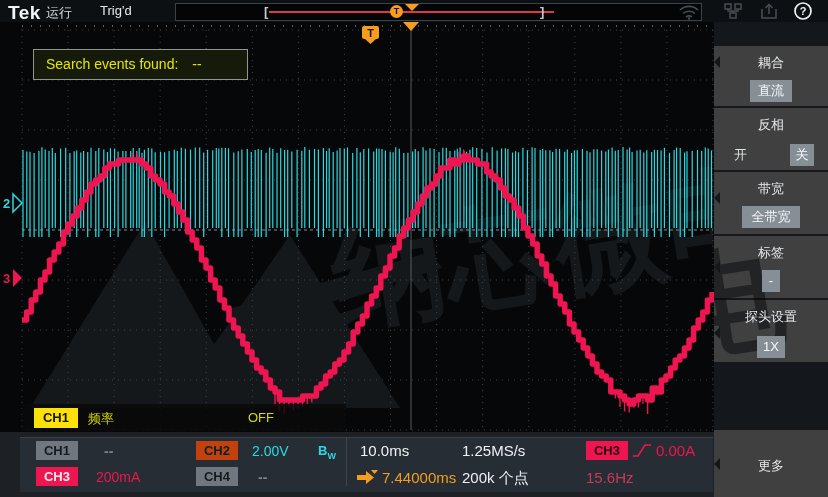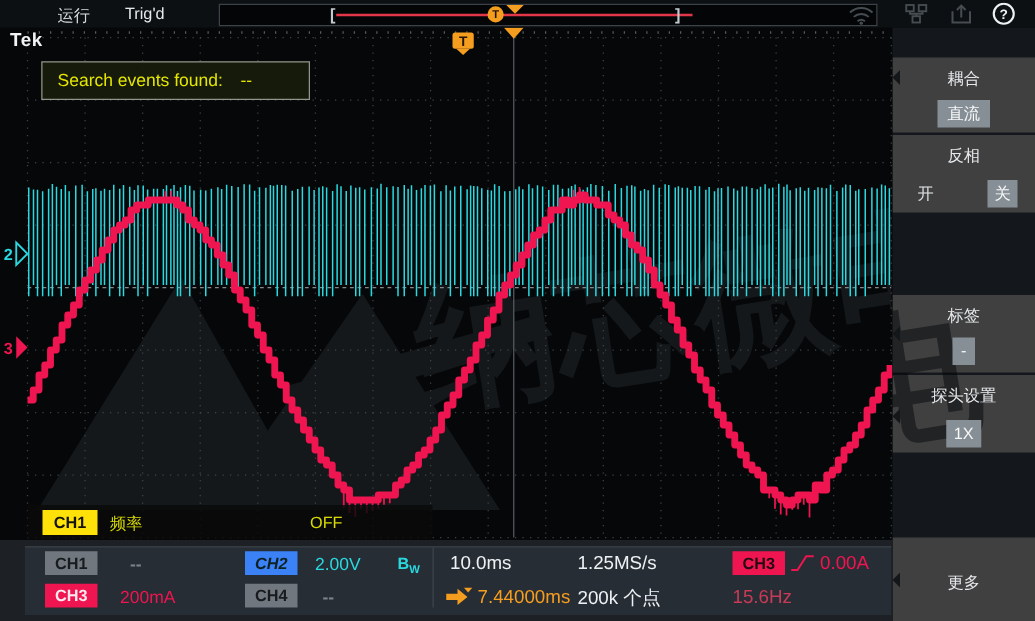--- a/index.html
+++ b/index.html
@@ -1,20 +1,20 @@
 <!DOCTYPE html>
 <html><head>
 <meta charset="utf-8">
 <style>
   html,body{margin:0;padding:0;background:#000;}
   .screen{position:relative;width:828px;height:497px;background:#060709;overflow:hidden;
           font-family:"Liberation Sans","DejaVu Sans",sans-serif;color:#e9ecee;}
   
   .topbar{position:absolute;left:0;top:0;width:828px;height:22px;background:#0d1013;z-index:3;}
-  .tek-logo{position:absolute;left:8px;top:2px;font-size:15px;font-weight:bold;color:#f2f4f5;letter-spacing:.5px;margin-top:22px;}
+  .tek-logo{position:absolute;left:8px;top:2px;font-size:19px;font-weight:bold;color:#f2f4f5;letter-spacing:.5px;}
   .run-status{position:absolute;left:46px;top:4px;font-size:13px;color:#d7dbde;}
   .trig-status{position:absolute;left:100px;top:3px;font-size:13px;color:#e6e9eb;}
   .overview{position:absolute;left:175px;top:3px;width:525px;height:16px;background:#040506;border:1px solid #3c4247;}
   .ov-redline{position:absolute;left:93px;top:7px;width:285px;height:2px;background:#e23748;}
   .ov-bracket{position:absolute;top:0px;font-size:13px;color:#c4c9ce;font-weight:bold;}
   .ov-trig{position:absolute;left:214px;top:1px;width:13px;height:13px;border-radius:7px;background:#f59d1f;
            font-size:9px;font-weight:bold;color:#231505;text-align:center;line-height:13px;}
   .ov-tri{position:absolute;left:229px;top:0;width:0;height:0;border-left:7px solid transparent;border-right:7px solid transparent;border-top:7px solid #f59d1f;}
   .top-icon{position:absolute;top:2px;width:22px;height:18px;}
   
@@ -26,21 +26,21 @@
   .meas-bar{position:absolute;left:22px;top:404px;width:324px;height:27px;background:rgba(10,10,10,.82);z-index:2;}
   .meas-ch-badge{position:absolute;left:12px;top:4px;width:44px;height:20px;background:#ffe10a;color:#15130a;
       font-size:13px;font-weight:bold;text-align:center;line-height:20px;}
   .meas-name{position:absolute;left:66px;top:6px;font-size:13px;color:#d8da00;font-family:Liberation Mono, monospace;}
   .meas-value{position:absolute;left:226px;top:6px;font-size:13px;color:#d8da00;}
   
   .statusbar{position:absolute;left:0;top:432px;width:714px;height:65px;background:#1d2126;z-index:2;}
   .status-inner{position:absolute;left:20px;top:5px;width:693px;height:54px;background:#272d34;border-top:1px solid #3a4147;}
   .badge{position:absolute;width:42px;height:19px;font-size:13px;font-weight:bold;text-align:center;line-height:19px;}
   .b-gray{background:#70777e;color:#171b1e;}
-  .b-cyan{background:#3b82f6;color:#0e2225;font-style:italic;}
+  .b-cyan{background:#c2410c;color:#0e2225;}
   .b-red-w{background:#ef1550;color:#fde9ee;}
   .b-red-d{background:#ef1550;color:#260a12;}
   .sv{position:absolute;font-size:14px;}
   .sv2{position:absolute;font-size:15px;}
   .c-gray{color:#7b8289;font-weight:bold;}
   .c-cyan{color:#2ad9e0;}
   .c-red{color:#ef1550;}
   .c-dimred{color:#c93a58;}
   .c-white{color:#eef1f3;}
   .c-orange{color:#f59d1f;}
@@ -221,20 +221,25 @@
     </div>
 
     <div class="side-section" style="top:86px;height:62px;">
       <div class="side-label">反相</div>
       <div class="toggle-row">
         <span class="toggle-on">开</span>
         <span class="toggle-off">关</span>
       </div>
     </div>
 
+    <div class="side-section" style="top:150px;height:62px;">
+      <div class="side-label">带宽</div>
+      <span class="side-btn" style="width:58px;">全带宽</span>
+      <div class="side-arrow" style="top:20px;"></div>
+    </div>
 
     <div class="side-section" style="top:214px;height:62px;">
       <div class="side-label">标签</div>
       <span class="side-btn" style="width:18px;">-</span>
       <div class="side-arrow" style="top:25px;"></div>
     </div>
 
     <div class="side-section" style="top:278px;height:62px;">
       <div class="side-label">探头设置</div>
       <span class="side-btn" style="width:28px;margin-top:10px;">1X</span>

